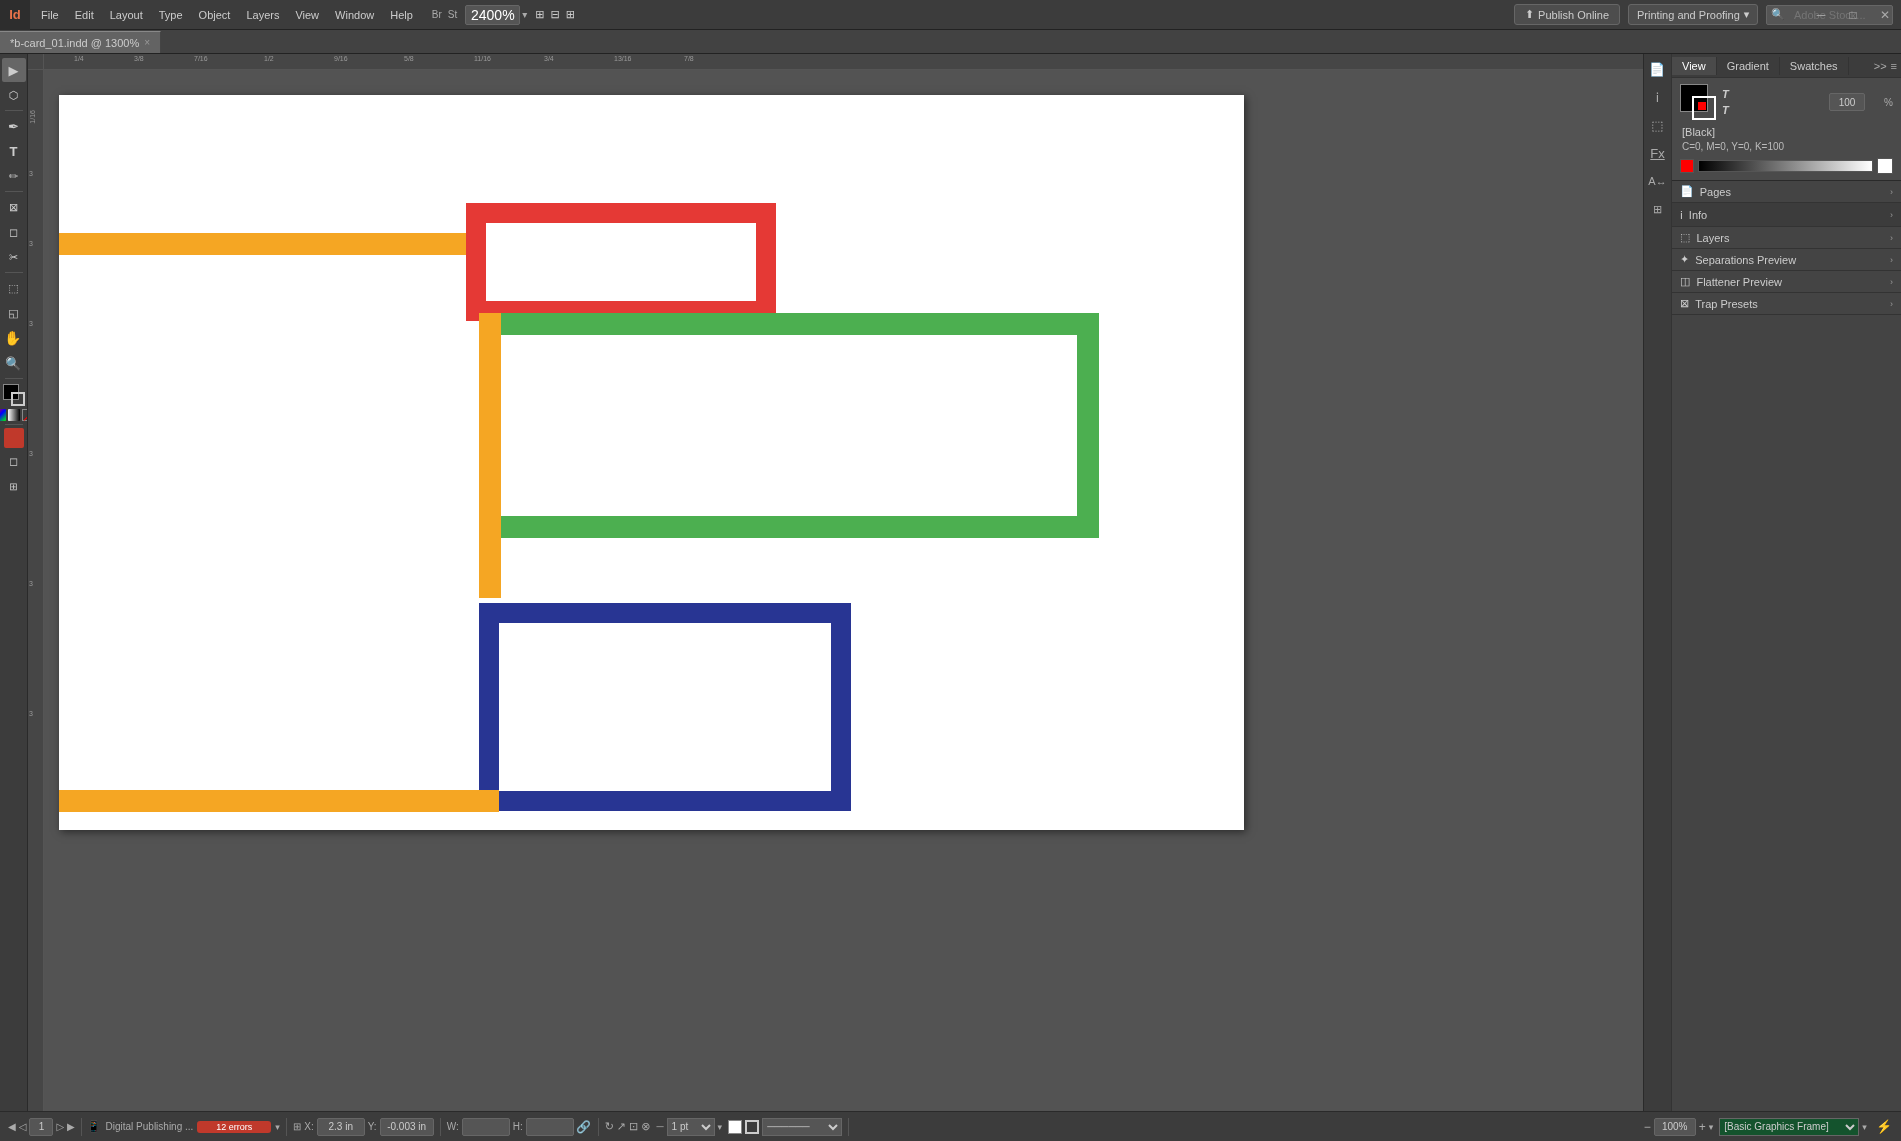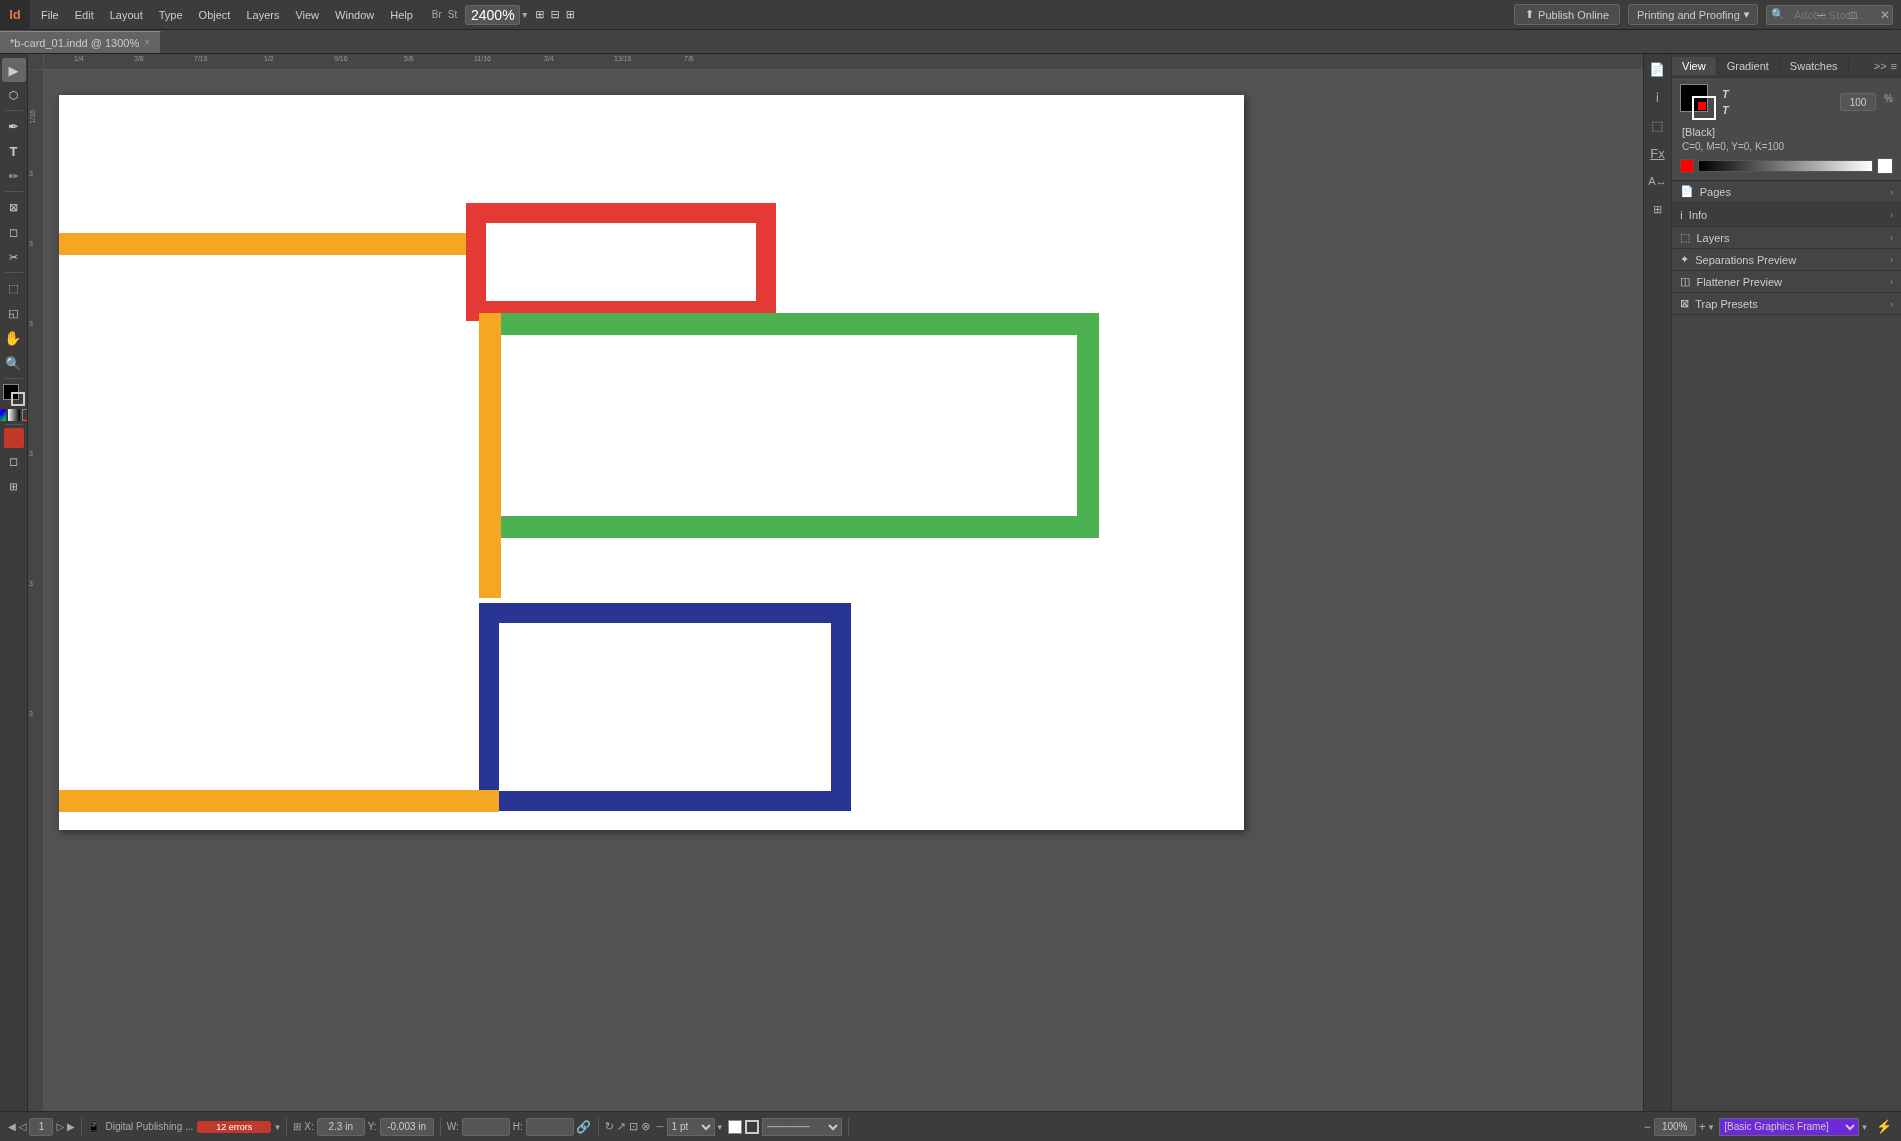--- a/index.html
+++ b/index.html
@@ -419,21 +419,21 @@
                 <div style="position:absolute;top:0;left:0;width:100%;height:100%;background:transparent;"></div>
                 <div style="width:8px;height:8px;background:red;position:relative;top:-2px;left:-2px;"></div>
               </div>
             </div>
 
             <div style="display:flex;flex-direction:column;gap:4px;">
               <span class="t-icon">T</span>
               <span class="t-icon">T</span>
             </div>
 
-            <div style="margin-left:auto;display:flex;gap:8px;">
+            <div style="margin-left:auto;display:flex;align-items:center;gap:19px;">
               <input class="opacity-input" value="100" style="">
               <span style="font-size:10px;color:#aaa;">%</span>
             </div>
           </div>
 
           <div style="font-size:11px;color:#ccc;margin-bottom:3px;padding-left:2px;">[Black]</div>
 
           <div style="font-size:10px;color:#bbb;margin-bottom:6px;padding-left:2px;">C=0, M=0, Y=0, K=100</div>
 
           <div style="display:flex;align-items:center;gap:4px;">
@@ -552,20 +552,20 @@
   <div style="width:1px;height:18px;background:#555;"></div>
 
   <div style="display:flex;align-items:center;gap:3px;margin-left:auto;">
     <span style="cursor:pointer;font-size:12px;color:#aaa;">−</span>
     <input style="width: 42px; height: 18px; background: rgb(85, 85, 85); border: 1px solid rgb(102, 102, 102); color: rgb(204, 204, 204); font-size: 10px; text-align: center; border-radius: 2px;" value="100%">
     <span style="cursor:pointer;font-size:12px;color:#aaa;">+</span>
     <span style="cursor:pointer;font-size:9px;color:#aaa;">▾</span>
   </div>
 
   <div style="display:flex;align-items:center;gap:3px;">
-    <select style="width:140px;height:18px;background:#6d28d9;border:1px solid #666;color:#ccc;font-size:10px;">
+    <select style="width:140px;height:18px;background:#14532d;border:1px solid #666;color:#ccc;font-size:10px;">
       <option>[Basic Graphics Frame]</option>
     </select>
     <span style="cursor:pointer;font-size:9px;color:#aaa;">▾</span>
   </div>
 
   <span style="font-size:13px;color:#aaa;margin-left:4px;">⚡</span>
 </div>
 
 </body></html>

